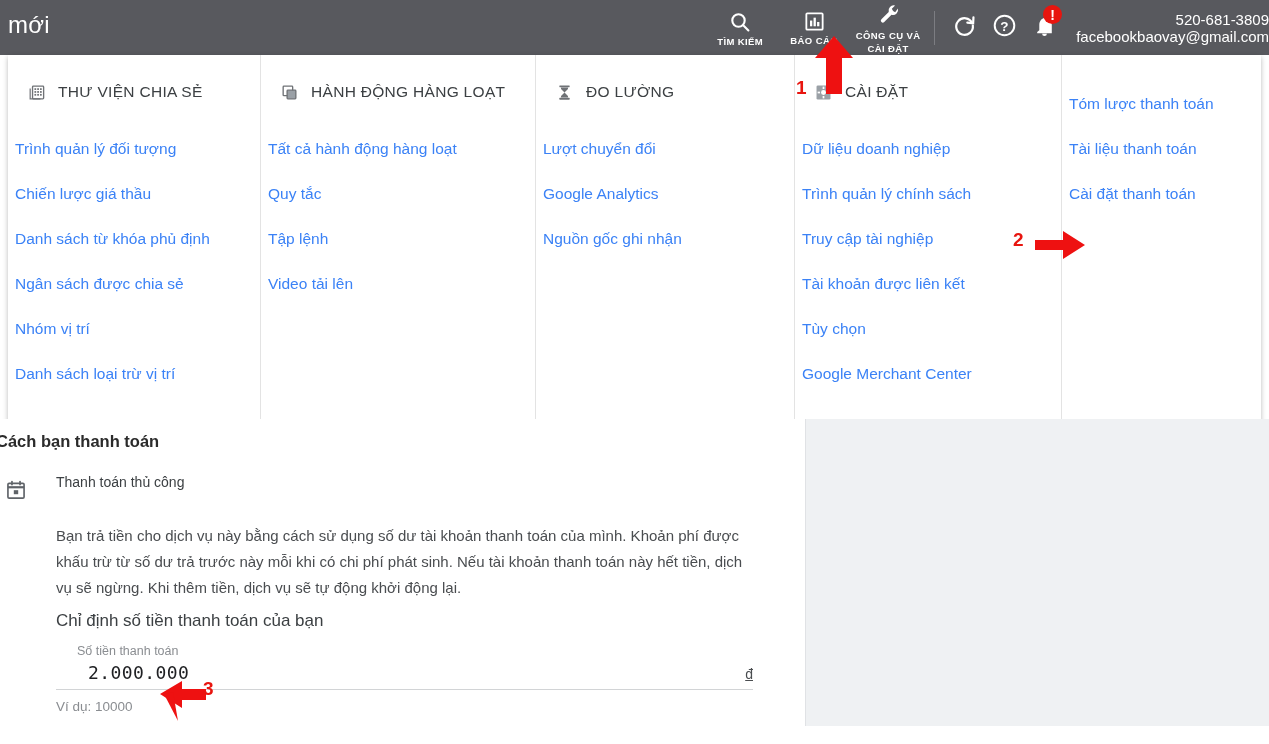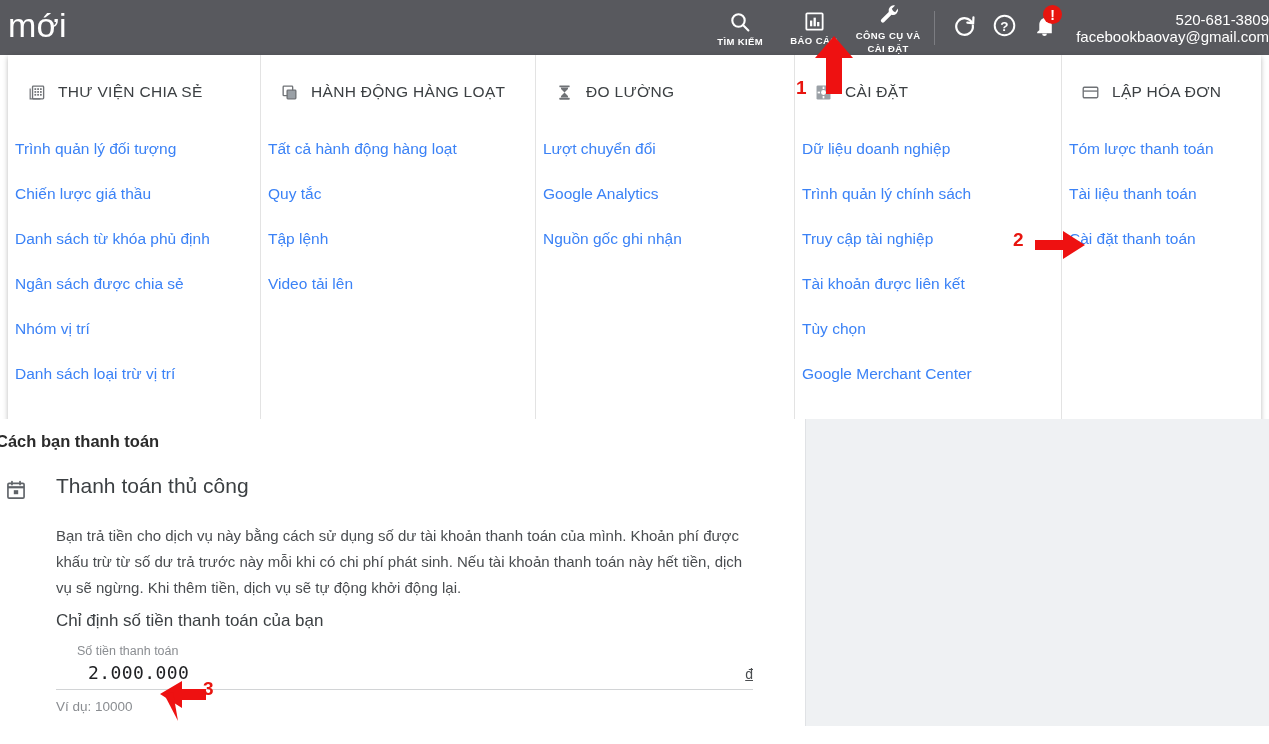--- a/index.html
+++ b/index.html
@@ -11,21 +11,21 @@
   }
   .screen { position: relative; width: 1269px; height: 744px; background:#fff; }
 
   
   .topbar {
     position: absolute; left: 0; top: 0; width: 1269px; height: 55px;
     background: #58595e;
     display: flex; align-items: center;
   }
   .brand {
-    color: #ffffff; font-size: 34px; letter-spacing: .2px;
+    color: #ffffff; font-size: 24px; letter-spacing: .2px;
     padding-left: 8px; line-height: 1;
     margin-top: -6px;
   }
   .topbar-spacer { flex: 1 1 auto; }
 
   .tool-item {
     display: flex; flex-direction: column; align-items: center; justify-content: center;
     color: #ffffff; width: 74px; height: 55px; cursor: pointer;
     padding-top: 2px;
   }
@@ -103,21 +103,21 @@
     background: linear-gradient(to bottom, rgba(0,0,0,.16), rgba(0,0,0,0));
   }
 
   .section-title {
     position: absolute; left: -4px; top: 13px;
     font-size: 16.5px; font-weight: 700; color: #2b2b2b;
   }
   .cal-icon { position: absolute; left: 5px; top: 60px; color: #5f6368; }
   .pay-method {
     position: absolute; left: 56px; top: 55px;
-    font-size: 21px; color: #3c4043;
+    font-size: 14px; color: #3c4043;
   }
   .pay-desc {
     position: absolute; left: 56px; top: 104px; width: 700px;
     font-size: 15px; line-height: 26px; color: #4a4d50;
   }
   .amount-heading {
     position: absolute; left: 56px; top: 192px;
     font-size: 17px; color: #3c4043;
   }
   .field-block { position: absolute; left: 56px; top: 225px; width: 697px; }
@@ -306,29 +306,20 @@
       </div>
       <a class="menu-link">Dữ liệu doanh nghiệp</a>
       <a class="menu-link">Trình quản lý chính sách</a>
       <a class="menu-link">Truy cập tài nghiệp</a>
       <a class="menu-link">Tài khoản được liên kết</a>
       <a class="menu-link">Tùy chọn</a>
       <a class="menu-link">Google Merchant Center</a>
     </div>
 
     <div class="menu-col col-4">
-      <div class="col-head">
-        <span class="hd-icon">
-          <svg width="19" height="19" viewBox="0 0 24 24" fill="none" stroke="#6f7276" stroke-width="1.7">
-            <rect x="2.8" y="5.4" width="18.4" height="13.2" rx="1.4"></rect>
-            <line x1="2.8" y1="10.2" x2="21.2" y2="10.2"></line>
-          </svg>
-        </span>
-        <span class="hd-text">LẬP HÓA ĐƠN</span>
-      </div>
       <a class="menu-link">Tóm lược thanh toán</a>
       <a class="menu-link">Tài liệu thanh toán</a>
       <a class="menu-link">Cài đặt thanh toán</a>
     </div>
   </div>
 
   <div class="content-area">
     <div class="content-topshadow"></div>
 
     <div class="content-left">

